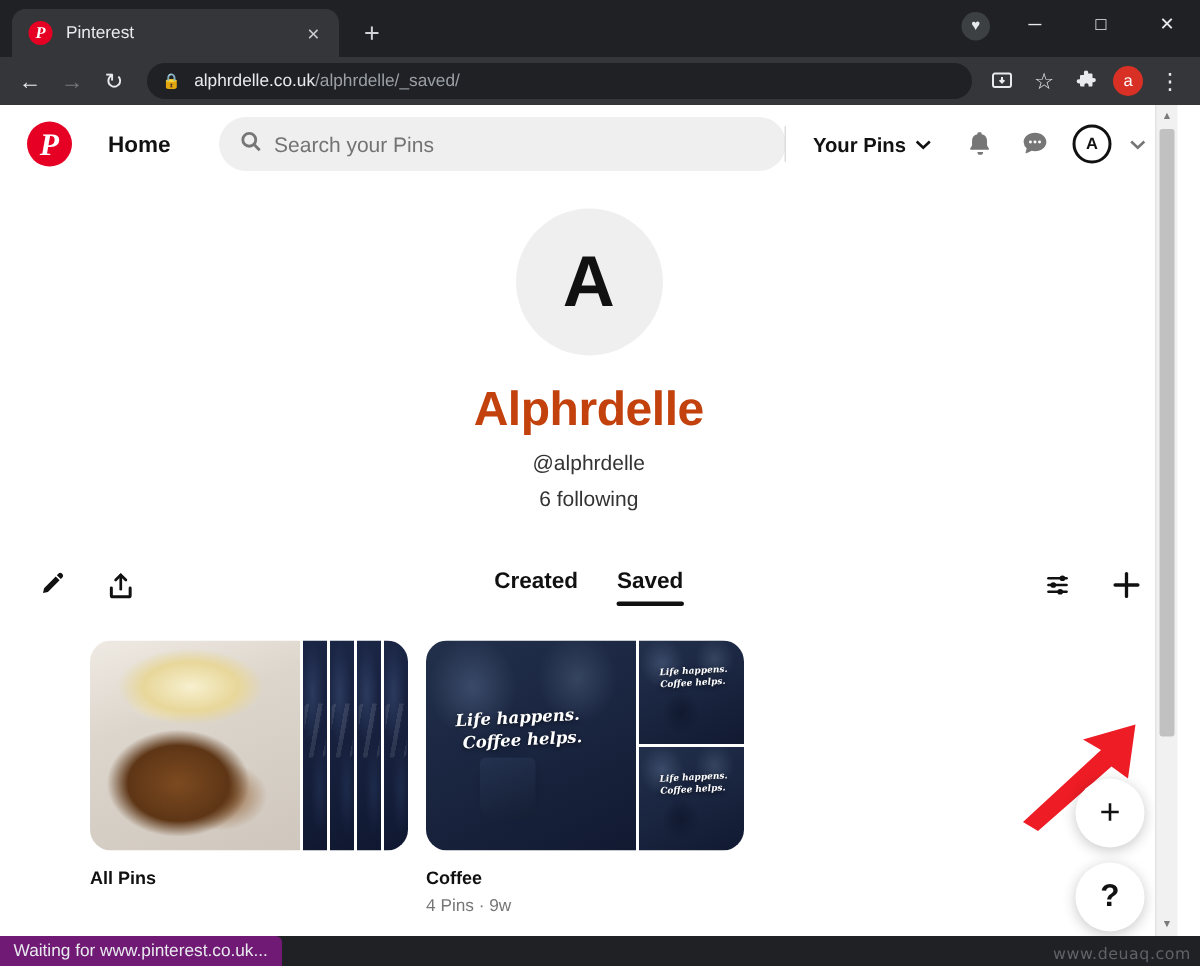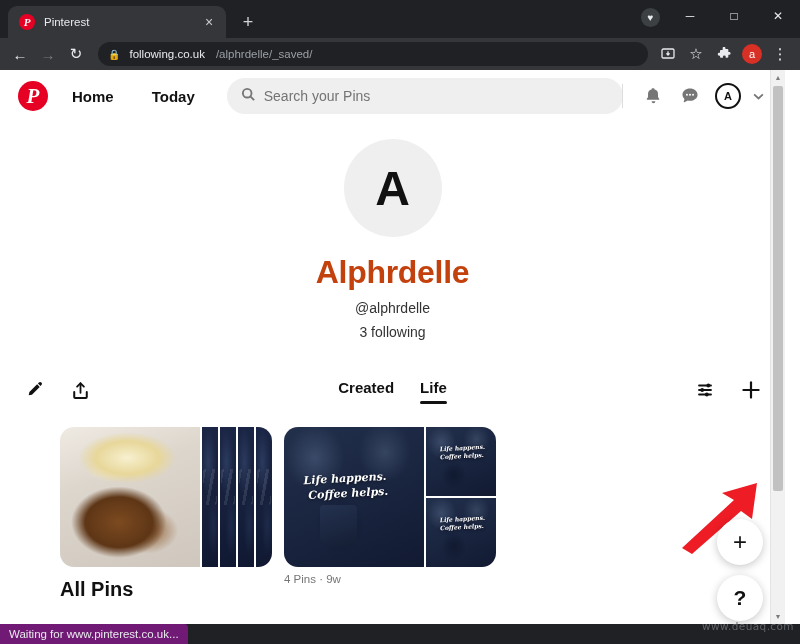--- a/index.html
+++ b/index.html
@@ -71,21 +71,21 @@
   .tb-icon.dim { color: #76797d; }
   .omnibox {
     flex: 1 1 auto; height: 24px; background: #202124;
     border-radius: 13px; margin: 0 6px 0 8px;
     display: flex; align-items: center; padding: 0 10px;
     overflow: hidden;
   }
   .lock { font-size: 10px; color: #c0c3c7; margin-right: 9px; }
   .url { font-size: 11.5px; white-space: nowrap; }
   .url .dom { color: #e8eaed; }
-  .url .path { color: #9aa0a6; margin-left: 11px; }
+  .url .path { color: #9aa0a6; }
   .ext-avatar {
     width: 20px; height: 20px; border-radius: 50%;
     background: #d93025; color: #fff; font-size: 11px;
     display: flex; align-items: center; justify-content: center;
     margin: 0 4px;
   }
 
   
   .viewport {
     position: absolute; left: 0; top: 70px;
@@ -166,21 +166,21 @@
     display: flex; gap: 12px; padding: 0 60px; margin-top: 14px;
   }
   .board { width: 212px; }
   .board-cover {
     width: 212px; height: 140px; border-radius: 14px; overflow: hidden;
     display: flex; gap: 2px; background: #fff;
   }
   .cov-main { width: 140px; height: 140px; flex: 0 0 auto; }
   .cov-side { width: 70px; display: flex; flex-direction: column; gap: 2px; }
   .cov-side > div { flex: 1 1 0; }
-  .board-title { font-size: 20px; font-weight: bold; color: #111; margin-top: 11px; }
+  .board-title { font-size: 12px; font-weight: bold; color: #111; margin-top: 11px; }
   .board-meta { font-size: 11.5px; color: #767676; margin-top: 6px; }
 
   
   .img-friedchicken {
     background:
       radial-gradient(ellipse 50% 26% at 48% 22%, #f7f0cf 0%, #e8d79a 45%, rgba(232,215,154,0) 70%),
       radial-gradient(ellipse 26% 13% at 36% 30%, #f2e9c8 0%, rgba(242,233,200,0) 70%),
       radial-gradient(ellipse 40% 30% at 42% 68%, #7c4a20 0%, #5e3616 60%, rgba(94,54,22,0) 85%),
       radial-gradient(ellipse 30% 22% at 62% 74%, #8a5526 0%, rgba(138,85,38,0) 75%),
       linear-gradient(160deg, #efeae3 0%, #ddd6cd 35%, #cfc7bd 100%);
@@ -269,21 +269,21 @@
   }
 
   
   .statusbar {
     position: absolute; left: 0; bottom: 0; height: 20px;
     background: #701a75; color: #e8eaed; font-size: 11.5px;
     display: flex; align-items: center; padding: 0 9px; border-radius: 0 4px 0 0;
     z-index: 20;
   }
   .watermark {
-    position: absolute; right: 6px; bottom: 12px; z-index: 25;
+    position: absolute; right: 6px; bottom: 2px; z-index: 25;
     font-size: 10.5px; color: #5f6368; letter-spacing: .4px;
     font-family: "DejaVu Sans", sans-serif;
   }
 </style>
 </head>
 <body>
 
 <div id="browser">
 
   <div class="tabstrip">
@@ -304,21 +304,21 @@
   </div>
 
   <div class="toolbar">
     <div class="tb-icon">←</div>
     <div class="tb-icon dim">→</div>
     <div class="tb-icon">↻</div>
 
     <div class="omnibox">
       <span class="lock">🔒</span>
       <span class="url">
-        <span class="dom">following.co.uk</span><span class="path">/alphrdelle/_saved/</span>
+        <span class="dom">alphrdelle.co.uk</span><span class="path">/alphrdelle/_saved/</span>
       </span>
     </div>
 
     <div class="tb-icon">
       <svg width="14" height="14" viewBox="0 0 14 14" fill="none" stroke="#e8eaed" stroke-width="1.3">
         <rect x="1" y="2" width="12" height="9" rx="1.3"></rect>
           <path d="M7 4.3v3.6M5.4 6.4L7 8l1.6-1.6"></path>
       </svg>
     </div>
     <div class="tb-icon">☆</div>
@@ -330,33 +330,38 @@
     <div class="ext-avatar">a</div>
     <div class="tb-icon">⋮</div>
   </div>
 
   <div class="viewport">
     <div class="page">
 
       <div class="pnav">
         <div class="plogo">P</div>
         <div class="pnavlink">Home</div>
-        <div class="pnavlink">Today</div>
 
         <div class="psearch">
           <span class="psearch-ico">
             <svg width="15" height="15" viewBox="0 0 16 16" fill="none" stroke="#767676" stroke-width="2">
               <circle cx="6.6" cy="6.6" r="4.6"></circle>
                 <path d="M10.2 10.2L14 14"></path>
             </svg>
           </span>
           <span class="psearch-ph">Search your Pins</span>
           <span class="pdivider"></span>
         </div>
 
+        <div class="yourpins">
+          <span>Your Pins</span>
+          <svg style="margin-left:6px" width="11" height="7" viewBox="0 0 12 8" fill="none" stroke="#111" stroke-width="2">
+              <path d="M1 1.5L6 6.2l5-4.7"></path>
+            </svg>
+        </div>
 
         <div class="pnav-ico">
           <svg width="17" height="18" viewBox="0 0 18 19" fill="#767676">
             <path d="M9 1.2a1 1 0 0 1 1 1v.5a4.8 4.8 0 0 1 3.8 4.7v3.1l1.3 2.1c.2.4-.1.9-.6.9H2.5c-.5 0-.8-.5-.6-.9l1.3-2.1V7.4A4.8 4.8 0 0 1 7 2.7v-.5a1 1 0 0 1 1-1z"></path>
             <path d="M7 15.1h4a2 2 0 0 1-4 0z"></path>
           </svg>
         </div>
         <div class="pnav-ico">
           <svg width="18" height="18" viewBox="0 0 19 19" fill="#767676">
             <path d="M9.5 1.6c4.4 0 8 2.9 8 6.5s-3.6 6.5-8 6.5c-.8 0-1.6-.1-2.3-.3l-3.7 1.7a.4.4 0 0 1-.6-.45l.75-3A6.1 6.1 0 0 1 1.5 8.1c0-3.6 3.6-6.5 8-6.5z"></path>
@@ -370,21 +375,21 @@
           <svg width="11" height="7" viewBox="0 0 12 8" fill="none" stroke="#767676" stroke-width="2">
               <path d="M1 1.5L6 6.2l5-4.7"></path>
             </svg>
         </div>
       </div>
 
       <div class="profile">
         <div class="pf-avatar">A</div>
         <div class="pf-name">Alphrdelle</div>
         <div class="pf-handle">@alphrdelle</div>
-        <div class="pf-following">3 following</div>
+        <div class="pf-following">6 following</div>
       </div>
 
       <div class="tabsrow">
         <div class="tabsrow-left">
           <div class="act-ico">
             <svg width="19" height="19" viewBox="0 0 20 20" fill="#111">
               <path d="M14.6 1.6a1.9 1.9 0 0 1 2.7 2.7l-1 1-2.7-2.7 1-1z"></path>
               <path d="M12.8 3.5l2.7 2.7-8.2 8.2-3.4.7.7-3.4 8.2-8.2z"></path>
             </svg>
           </div>
@@ -392,21 +397,21 @@
             <svg width="19" height="19" viewBox="0 0 20 20" fill="none" stroke="#111" stroke-width="1.9" stroke-linecap="round">
               <path d="M10 12.4V2.6"></path>
                 <path d="M6.4 6L10 2.4 13.6 6"></path>
               <path d="M3.4 11.6v5.2a1 1 0 0 0 1 1h11.2a1 1 0 0 0 1-1v-5.2" stroke-width="2.1"></path>
             </svg>
           </div>
         </div>
 
         <div class="tabsrow-center">
           <div class="ptab">Created</div>
-          <div class="ptab active">Life</div>
+          <div class="ptab active">Saved</div>
         </div>
 
         <div class="tabsrow-right">
           <div class="act-ico">
             <svg width="20" height="20" viewBox="0 0 20 20" fill="none" stroke="#111" stroke-width="1.8" stroke-linecap="round">
               <path d="M2 5.5h12"></path>
                 <path d="M2 10h12"></path>
                 <path d="M2 14.5h12"></path>
               <circle cx="11.3" cy="5.5" r="1.9" fill="#111" stroke="none"></circle>
               <circle cx="5.2" cy="10" r="1.9" fill="#111" stroke="none"></circle>
@@ -456,20 +461,21 @@
                 </div>
               </div>
               <div class="img-coffee">
                 <div class="coffee-txt" style="font-size:6px; left:20%; top:24%;">
                   <div>Life happens.</div>
                   <div>Coffee helps.</div>
                 </div>
               </div>
             </div>
           </div>
+          <div class="board-title">Coffee</div>
           <div class="board-meta">4 Pins · 9w</div>
         </div>
       </div>
 
       <svg class="red-arrow" width="110" height="75" viewBox="0 0 110 75">
         <path d="M22 68 L74 20 L62 13 L97 3 L92 39 L81 31 L32 74 Z" fill="#ee1c25"></path>
       </svg>
 
       <div class="fab plus">+</div>
       <div class="fab help">?</div>

